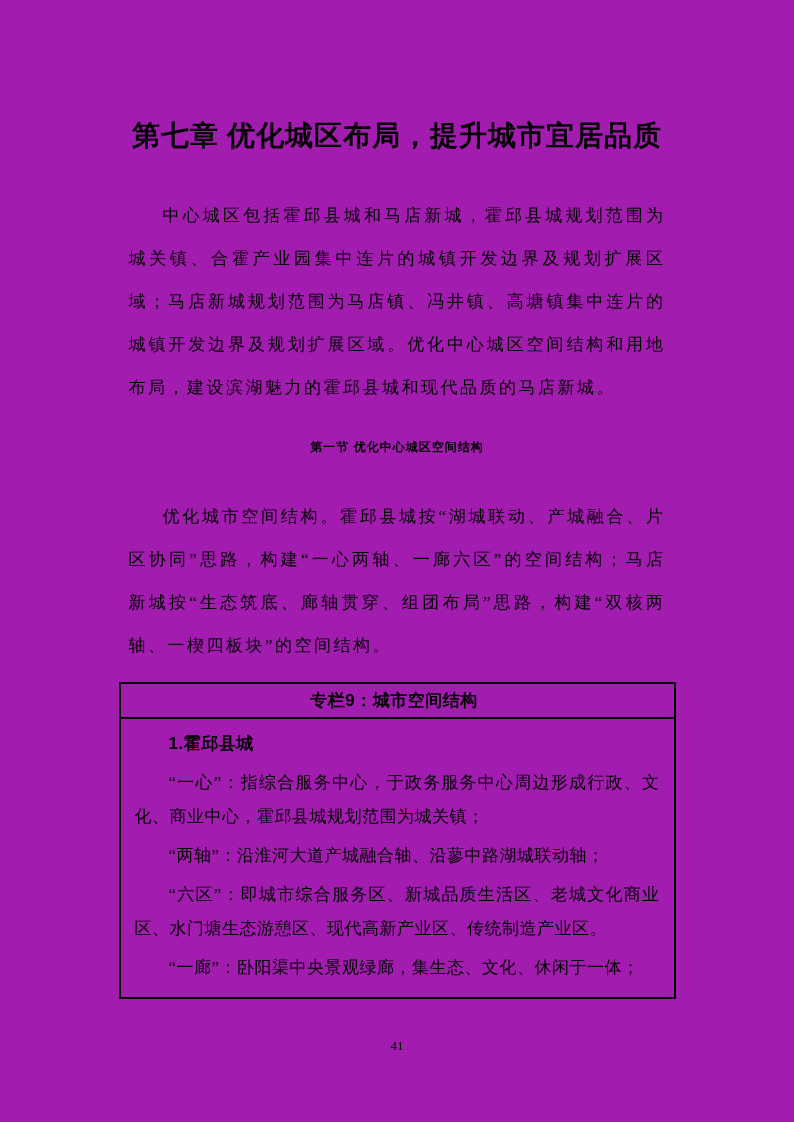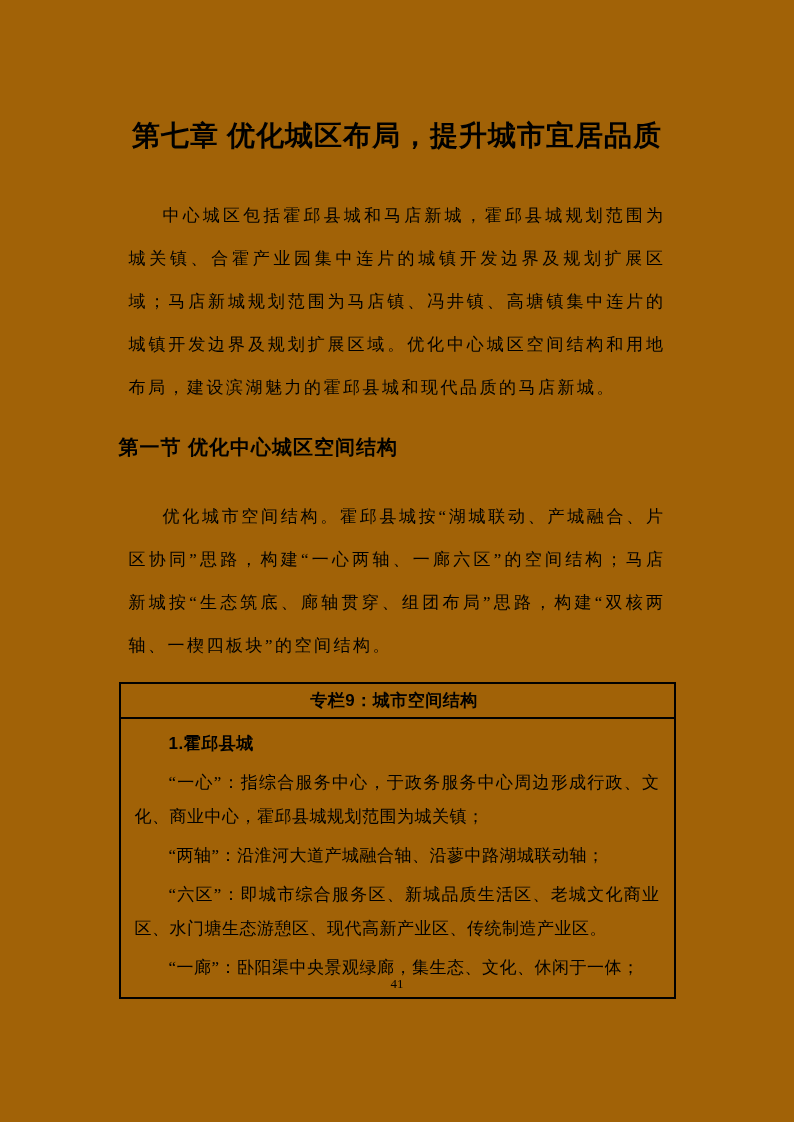--- a/index.html
+++ b/index.html
@@ -4,21 +4,21 @@
 <style>
   html, body {
     margin: 0;
     padding: 0;
     background: #ffffff;
   }
   .page {
     position: relative;
     width: 794px;
     height: 1122px;
-    background: #a16207;
+    background: #a21caf;
     color: #000000;
     font-family: "Liberation Serif", serif;
     overflow: hidden;
   }
   .content {
     width: 557px;
     margin: 0 auto;
     padding-top: 116px;
   }
   .chapter-title {
@@ -37,22 +37,23 @@
     text-align: justify;
     text-indent: 2em;
     margin: 10px;
   }
   .para-intro {
     margin-top: 38px;
   }
   .section-title {
     font-family: "Liberation Sans", sans-serif;
     font-weight: bold;
-    font-size: 20px;
+    font-size: 12px;
     line-height: 28px;
+    text-align: center;
     letter-spacing: 1px;
     margin: 24px 0 0 0;
   }
   .para-section-body {
     margin-top: 34px;
   }
   .column-box {
     margin-top: 15px;
     border: 2px solid #000000;
   }
@@ -82,21 +83,21 @@
     margin-top: 5px;
   }
   .box-item-bold {
     font-family: "Liberation Sans", sans-serif;
     font-weight: bold;
   }
   .page-number {
     position: absolute;
     left: 0;
     right: 0;
-    top: 976px;
+    top: 1038px;
     text-align: center;
     font-size: 13px;
     letter-spacing: 0;
   }
 </style>
 </head>
 <body>
 
 <div class="page">
   <div class="content">

